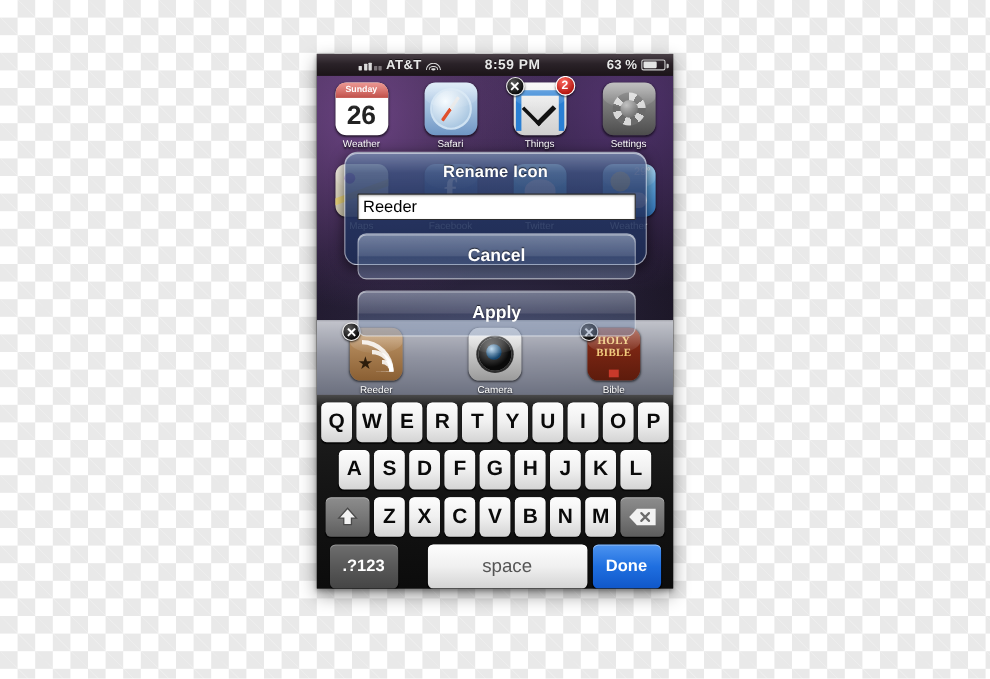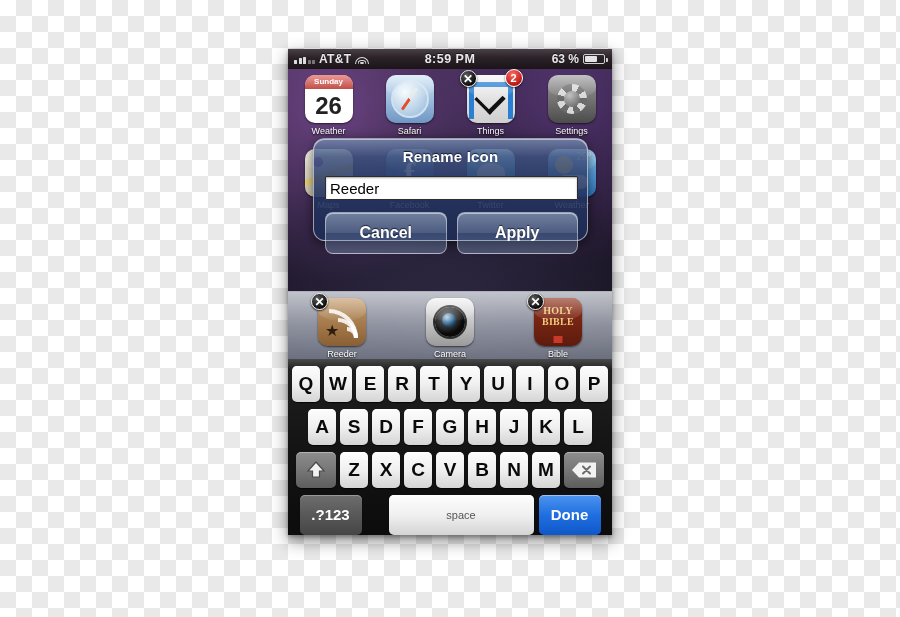--- a/index.html
+++ b/index.html
@@ -27,21 +27,21 @@
     overflow: hidden;
     box-shadow: 0 6px 16px rgba(0,0,0,0.45), 0 2px 4px rgba(0,0,0,0.3);
     background: #000;
   }
 
   
   .statusbar {
     position: absolute; left: 0; top: 0; width: 324px; height: 20px;
     background: linear-gradient(180deg,#4a4047 0%, #2a2228 45%, #1b1418 100%);
     color: #e8e8e8; font-size: 11.5px; font-weight: bold;
-    display: flex; align-items: center;
+    display: flex; align-items: center; padding-left: 32px;
   }
   .sb-left { display:flex; align-items:center; gap:4px; padding-left:6px; width: 110px;}
   .sb-bars { display:flex; align-items:flex-end; gap:1.5px; height:9px; }
   .sb-bars i { display:block; width:3px; background:#ddd; border-radius:0.5px; }
   .sb-bars i.b1{height:4px}.sb-bars i.b2{height:5.5px}.sb-bars i.b3{height:7px}
   .sb-bars i.d{background:#7a7378;}
   .sb-carrier { letter-spacing:0.3px; font-size:12px; text-shadow:0 -1px 0 rgba(0,0,0,.6); }
   .wifi { position:relative; width:14px; height:10px; }
   .wifi span{ position:absolute; left:50%; bottom:0; transform:translateX(-50%);
      border:1.5px solid #ddd; border-bottom:none; border-radius:50% 50% 0 0 / 100% 100% 0 0; }
@@ -189,21 +189,21 @@
   .dlg-title { text-align:center; color:#fff; font-size:15px; font-weight:bold;
      padding-top:9px; text-shadow:0 -1px 1px rgba(0,0,0,.75); letter-spacing:.2px;}
   .dlg-field {
      position:absolute; left:11px; top:37px; width:253px; height:24px;
      background:#fff; border:1px solid #2d2d2d; border-radius:1px;
      box-shadow:inset 0 1px 2px rgba(0,0,0,.35);
      font-size:15px; color:#000; padding:0 4px; line-height:22px;
      font-family:"Liberation Sans", sans-serif; outline:none;
      overflow:hidden; white-space:nowrap;
   }
-  .dlg-buttons { position:absolute; left:11px; top:73px; width:253px; display:flex; gap:10px; }
+  .dlg-buttons { position:absolute; left:11px; top:73px; width:253px; display:flex; gap:10px;flex-direction:column; }
   .dlg-btn {
      flex:1; height:42px; border-radius:8px;
      background:linear-gradient(180deg, rgba(188,203,224,.52) 0%, rgba(146,165,196,.40) 49%,
        rgba(96,118,158,.40) 51%, rgba(120,140,176,.46) 100%);
      border:1px solid rgba(255,255,255,.45);
      box-shadow:inset 0 1px 0 rgba(255,255,255,.5);
      color:#fff; font-size:16px; font-weight:bold; line-height:40px; text-align:center;
      text-shadow:0 -1px 1px rgba(0,0,0,.65);
   }
 
@@ -224,21 +224,21 @@
   .key.dark {
     background:linear-gradient(180deg,#8d8d8d 0%,#777 50%,#5d5d5d 100%);
     color:#fff; box-shadow:0 1px 1px rgba(0,0,0,.8), inset 0 1px 0 rgba(255,255,255,.35);
   }
   .key.shift, .key.back { width:40px; }
   .krow.r3 { gap:4px; }
   .krow.r4 { gap:5px; margin-top:2px; }
   .key.num { width:62px; height:40px; line-height:40px; font-size:15px;
     background:linear-gradient(180deg,#6e6e6e 0%,#585858 50%,#454545 100%); color:#fff;
     box-shadow:0 1px 1px rgba(0,0,0,.8), inset 0 1px 0 rgba(255,255,255,.3); }
-  .key.space { width:145px; height:40px; line-height:40px; font-size:11px; color:#555;
+  .key.space { width:145px; height:40px; line-height:40px; font-size:17px; color:#555;
     font-weight:normal;margin-left:22px;}
   .key.done { width:62px; height:40px; line-height:40px; font-size:15px; color:#fff;
     background:linear-gradient(180deg,#4d94f0 0%,#1f6fe0 50%,#1057c9 100%);
     box-shadow:0 1px 1px rgba(0,0,0,.8), inset 0 1px 0 rgba(255,255,255,.45);}
   .sv { position:relative; width:40px; height:36px; }
   .sv svg, .bk svg { position:absolute; left:50%; top:50%; transform:translate(-50%,-50%); }
 </style>
 </head>
 <body>
 

